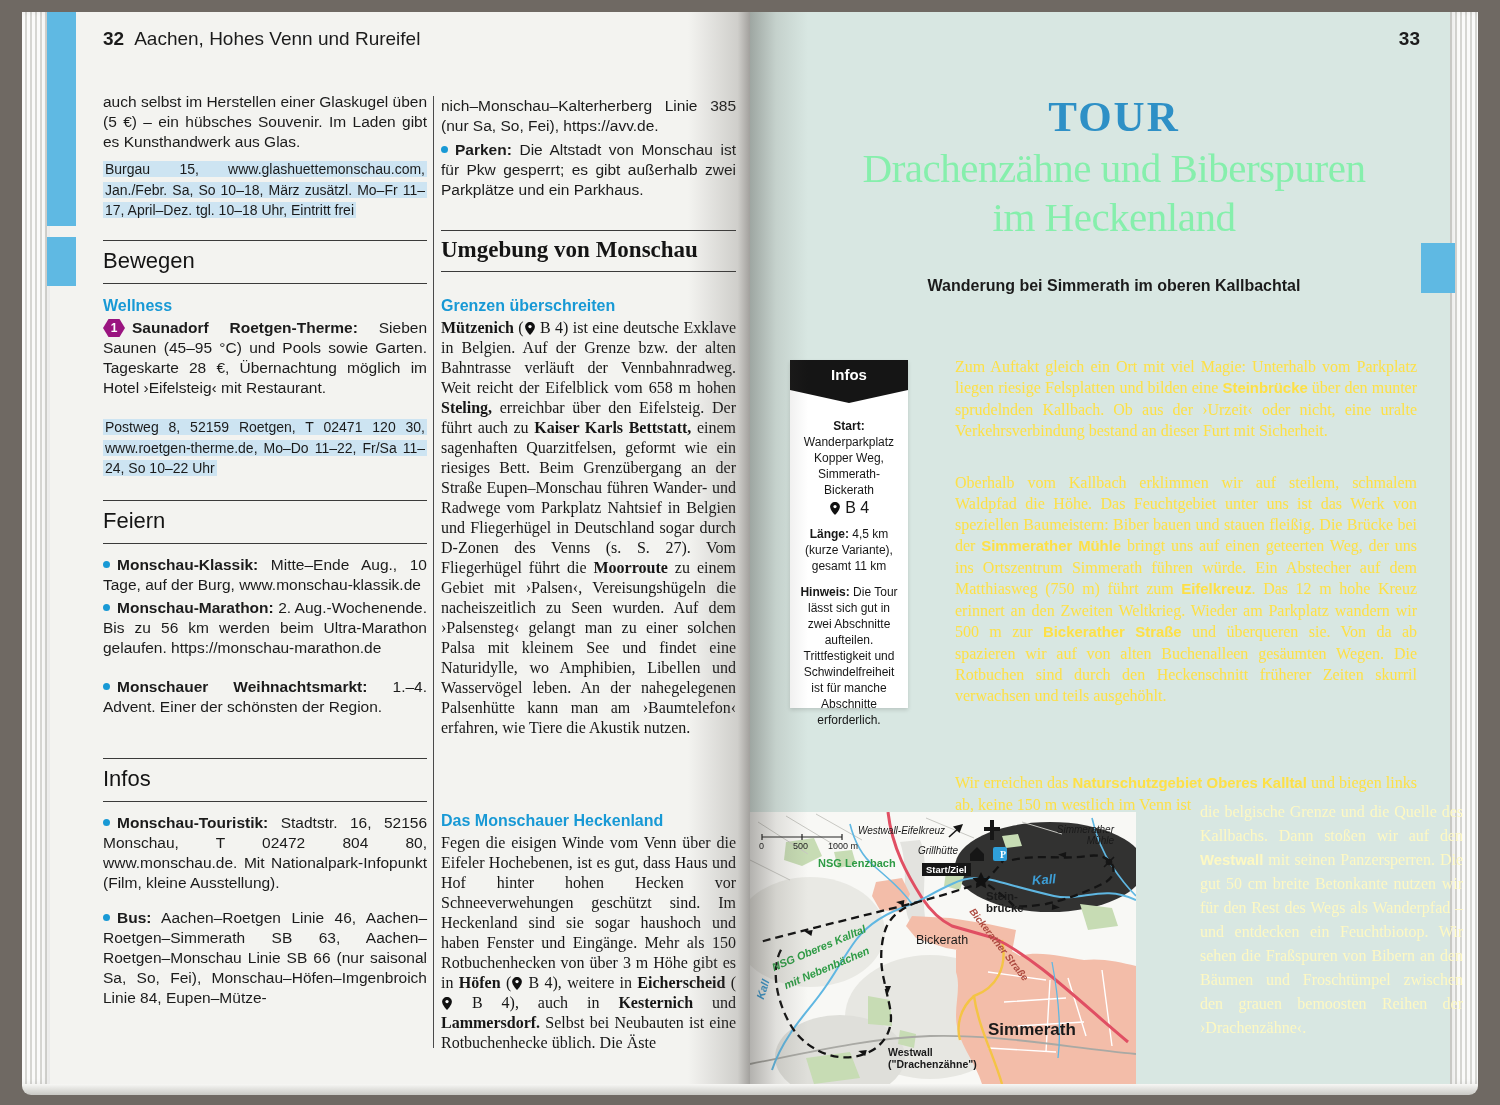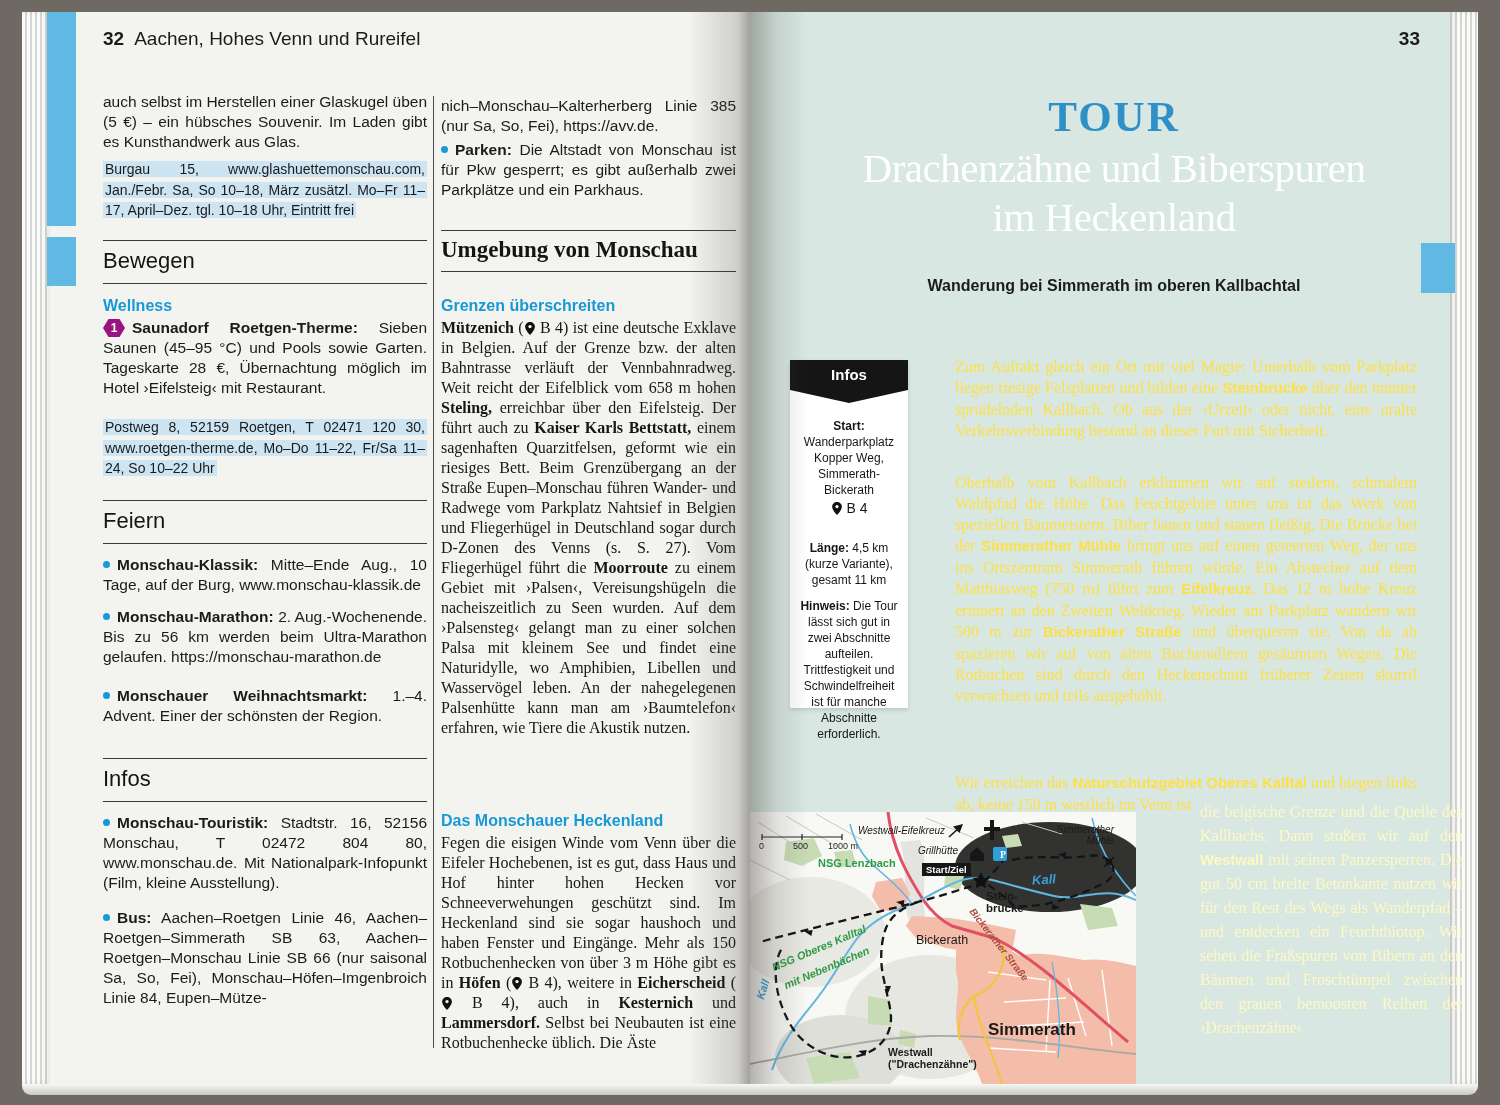--- a/index.html
+++ b/index.html
@@ -55,37 +55,37 @@
     clip-path:polygon(25% 0,75% 0,100% 50%,75% 100%,25% 100%,0 50%);position:relative;top:-1px;}
   .serif-body{font-size:16px;line-height:20px;color:#161616;}
   .seg-b{font-weight:700;}
   .seg-bs{font-weight:700;font-family:"Liberation Sans",sans-serif;font-size:.93em;}
   .pin-icon{display:inline-block;margin:0 1px;}
   .pin-icon svg{vertical-align:-2px;}
 
   
   .rp-center{left:790px;width:648px;text-align:center;color:#141414;}
   .kicker{font-size:43px;font-weight:700;color:#2e90c6;letter-spacing:2px;}
-  .rtitle{font-size:41px;line-height:50px;font-weight:400;letter-spacing:-.5px;color:#ffffff;}
+  .rtitle{font-size:41px;line-height:50px;font-weight:400;letter-spacing:-.5px;color:#86efac;}
   .rsub{font-size:16px;font-weight:700;color:#1b1b1b;}
   .pagenum-r{left:1350px;top:28px;width:70px;text-align:right;font-size:19px;font-weight:700;color:#1b1b1b;}
   .rbody{left:955px;width:462px;font-size:16px;line-height:21px;color:#fde047;}
   .rbody-narrow{left:1200px;width:263px;font-size:16px;line-height:24px;color:#fef9c3;}
 
   
   #infobox{left:790px;top:360px;width:118px;height:348px;background:#fff;
     box-shadow:0 2px 4px rgba(0,0,0,.14);z-index:3;}
   #infobox .banner{position:absolute;left:0;top:0;width:118px;height:30px;background:#151515;
     color:#fff;text-align:center;font-weight:700;font-size:15px;line-height:30px;}
   #infobox .banner:after{content:"";position:absolute;left:0;top:30px;width:0;height:0;
     border-left:59px solid transparent;border-right:59px solid transparent;border-top:13px solid #151515;}
   .ib-content{position:absolute;left:7px;top:58px;width:104px;text-align:center;
     font-size:12px;line-height:16px;color:#161616;}
   .ib-block{margin-bottom:10px;}
-  .ib-pin{margin:0 0 24px 0;font-size:14px;}
+  .ib-pin{margin:0 0 10px 0;font-size:16px;}
 
   
   #map{left:750px;top:812px;width:386px;height:272px;overflow:hidden;z-index:2;background:#f8f8f5;}
   .maplabel{position:absolute;font-family:"Liberation Sans",sans-serif;color:#1a1a1a;white-space:nowrap;}
   .m-it{font-style:italic;}
   .m-green{color:#2e9b45;font-weight:700;}
   .m-blue{color:#3d9ed6;font-weight:700;font-style:italic;}
   .m-red{color:#ad4a40;font-style:italic;font-weight:700;}
   .m-bold{font-weight:700;}
   .sz-box{background:#161616;color:#fff;font-weight:700;font-size:9.5px;padding:1px 4px;}
@@ -119,21 +119,21 @@
 
 <div class="abs col1 sans cyan-head" style="top:297px">Wellness</div>
 
 <p class="abs col1 sans body-s just lp-text" style="top:318px"><span class="badge">1</span><span class="blabel">Saunadorf Roetgen-Therme:</span> <span>Sieben Saunen (45–95 °C) und Pools sowie Garten. Tageskarte 28 €, Übernachtung möglich im Hotel ›Eifelsteig‹ mit Restaurant.</span></p>
 
 <p class="abs col1 sans small-s just lp-text" style="top:417px"><span class="hl">Postweg 8, 52159 Roetgen, T 02471 120 30, www.roetgen-therme.de, Mo–Do 11–22, Fr/Sa 11–24, So 10–22 Uhr</span></p>
 
 <div class="abs col1 sans rule-head" style="top:500px">Feiern</div>
 
 <div class="abs col1" style="top:555px">
-  <p class="sans body-s just lp-text" style="margin-bottom:12px"><span class="dot"></span><span class="blabel">Monschau-Klassik:</span> <span>Mitte–Ende Aug., 10 Tage, auf der Burg, www.monschau-klassik.de</span></p>
+  <p class="sans body-s just lp-text" style="margin-bottom:3px"><span class="dot"></span><span class="blabel">Monschau-Klassik:</span> <span>Mitte–Ende Aug., 10 Tage, auf der Burg, www.monschau-klassik.de</span></p>
   <p class="sans body-s just lp-text" style="margin-bottom:19px"><span class="dot"></span><span class="blabel">Monschau-Marathon:</span> <span>2. Aug.-Wochenende. Bis zu 56 km werden beim Ultra-Marathon gelaufen. https://monschau-marathon.de</span></p>
   <p class="sans body-s just lp-text"><span class="dot"></span><span class="blabel">Monschauer Weihnachtsmarkt:</span> <span>1.–4. Advent. Einer der schönsten der Region.</span></p>
 </div>
 
 <div class="abs col1 sans rule-head" style="top:758px">Infos</div>
 
 <div class="abs col1" style="top:813px">
   <p class="sans body-s just lp-text" style="margin-bottom:15px"><span class="dot"></span><span class="blabel">Monschau-Touristik:</span> <span>Stadtstr. 16, 52156 Monschau, T 02472 804 80, www.monschau.de. Mit Nationalpark-Infopunkt (Film, kleine Ausstellung).</span></p>
   <p class="sans body-s just lp-text"><span class="dot"></span><span class="blabel">Bus:</span> <span>Aachen–Roetgen Linie 46, Aachen–Roetgen–Simmerath SB 63, Aachen–Roetgen–Monschau Linie SB 66 (nur saisonal Sa, So, Fei), Monschau–Höfen–Imgenbroich Linie 84, Eupen–Mütze-</span></p>
 </div>

